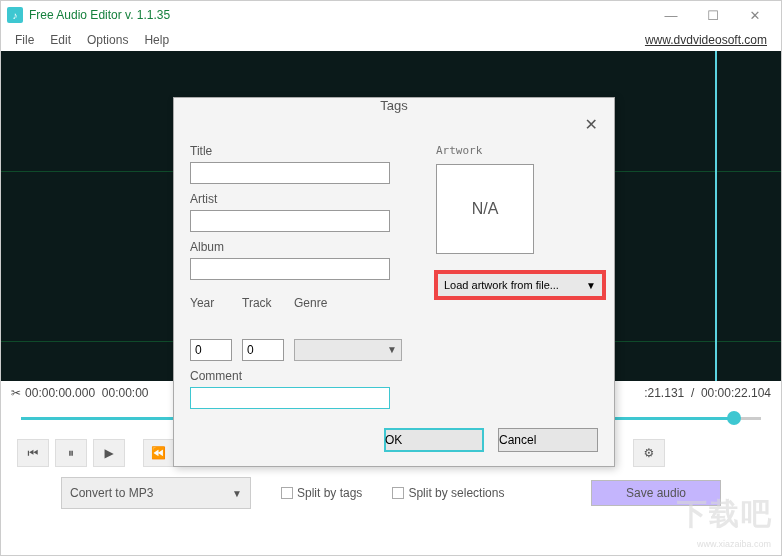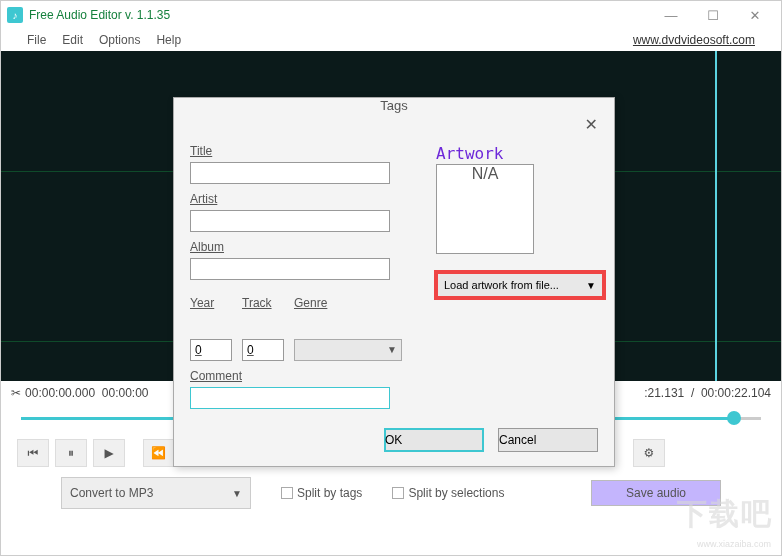--- a/index.html
+++ b/index.html
@@ -4,21 +4,21 @@
 <style>
 * { box-sizing: border-box; margin: 0; padding: 0; font-family: "Segoe UI", Arial, sans-serif; }
 body { width: 782px; height: 556px; background: #fff; position: relative; overflow: hidden; border: 1px solid #ccc; }
 
 .titlebar { height: 28px; display: flex; align-items: center; padding: 0 6px; background: #fff; }
 .titlebar .app-icon { width: 16px; height: 16px; background: #3ec7d1; border-radius: 2px; margin-right: 6px; display: flex; align-items: center; justify-content: center; color: #fff; font-size: 10px; }
 .titlebar .title { font-size: 12px; color: #15803d; }
 .titlebar .win-controls { margin-left: auto; display: flex; gap: 2px; }
 .titlebar .win-controls .ctl { width: 40px; height: 26px; display: flex; align-items: center; justify-content: center; color: #888; font-size: 13px; }
 
-.menubar { height: 22px; display: flex; align-items: center; padding: 0 18px; font-size: 12px; color: #555; }
+.menubar { height: 22px; display: flex; align-items: center; padding: 0 6px; font-size: 12px; color: #555; }
 .menubar .menu-item { padding: 2px 8px; }
 .menubar .link { margin-left: auto; text-decoration: underline; color: #333; padding-right: 8px; }
 
 .waveform-area { background: #0b1a1a; height: 330px; position: relative; }
 .waveform-area .line { position: absolute; left: 0; right: 0; height: 1px; background: #0f4a2a; }
 .waveform-area .line.top { top: 120px; }
 .waveform-area .line.bot { top: 290px; }
 .waveform-area .vbar { position: absolute; top: 0; bottom: 0; width: 2px; background: #5bd3e0; left: 714px; }
 
 .timeline-row { height: 24px; display: flex; align-items: center; padding: 0 10px; font-size: 12px; color: #444; font-family: monospace; }
@@ -42,31 +42,31 @@
 .save-btn { width: 130px; height: 26px; background: #c4b5fd; border: 1px solid #bbb; display: flex; align-items: center; justify-content: center; margin-left: auto; }
 
 .watermark { position: absolute; right: 8px; bottom: 20px; font-size: 30px; color: #d8d8d8; font-weight: bold; letter-spacing: 2px; pointer-events: none; opacity: 0.6; }
 .watermark-sub { position: absolute; right: 10px; bottom: 6px; font-size: 9px; color: #e0e0e0; pointer-events: none; }
 
 
 .dialog { position: absolute; left: 172px; top: 96px; width: 442px; height: 370px; background: #f4f4f4; border: 1px solid #aaa; box-shadow: 2px 2px 8px rgba(0,0,0,0.2); }
 .dialog .dlg-title { height: 30px; display: flex; align-items: center; padding: 0 10px; font-size: 13px; color: #555; flex-direction: column; }
 .dialog .dlg-title .dlg-icon { width: 16px; height: 16px; background: #3ec7d1; border-radius: 2px; margin-right: 6px; }
 .dialog .dlg-title .close { margin-left: auto; font-size: 16px; color: #555; padding: 2px 6px; }
-.dialog .dlg-body { padding: 8px 16px; font-size: 12px; color: #555; font-family: monospace; text-decoration: underline; }
+.dialog .dlg-body { padding: 8px 16px; font-size: 12px; color: #555; font-family: monospace; }
 .dialog .fld-label { margin: 8px 0 4px; }
 .dialog .fld-input { width: 200px; height: 22px; border: 1px solid #999; background: #fff; padding: 0 4px; font-size: 12px; }
 .dialog .fld-input.focus { border: 1px solid #3ec7d1; }
 .dialog .row-ytg { display: flex; gap: 10px; }
 .dialog .row-ytg .col { display: flex; flex-direction: column; gap: 25px; }
 .dialog .row-ytg .small { width: 42px; }
 .dialog .row-ytg .genre { width: 108px; background: #e8e8e8; border: 1px solid #aaa; height: 22px; position: relative; }
 .dialog .row-ytg .genre .arrow { position: absolute; right: 4px; top: 4px; font-size: 10px; }
-.dialog .artwork-label { position: absolute; left: 262px; top: 46px; font-size: 16px; color: #6d28d9; font-family: monospace; }
-.dialog .artwork-box { position: absolute; left: 262px; top: 66px; width: 98px; height: 90px; border: 1px solid #999; background: #fff; display: flex; justify-content: center; font-family: monospace; color: #555; }
+.dialog .artwork-label { position: absolute; left: 262px; top: 46px; font-size: 11px; color: #737373; font-family: monospace; }
+.dialog .artwork-box { position: absolute; left: 262px; top: 66px; width: 98px; height: 90px; border: 1px solid #999; background: #fff; display: flex; align-items: center; justify-content: center; font-family: monospace; color: #555; }
 .dialog .load-art { position: absolute; left: 260px; top: 172px; width: 172px; height: 22px; background: #e8e8e8; border: 4px solid #ef4444; font-size: 11px; display: flex; align-items: center; padding: 11px 6px; font-family: monospace; }
 .dialog .load-art .arrow { margin-left: auto; font-size: 10px; }
 .dialog .dlg-buttons { position: absolute; bottom: 14px; right: 16px; display: flex; gap: 14px; }
 .dialog .dlg-btn { width: 100px; height: 24px; background: #e6e6e6; border: 1px solid #999; display: flex; align-items: center; font-family: monospace; font-size: 12px; }
 .dialog .dlg-btn.primary { border: 1px solid #3ec7d1; box-shadow: 0 0 0 1px #3ec7d1 inset; }
 </style>
 </head>
 <body>
 
 <div class="titlebar">

